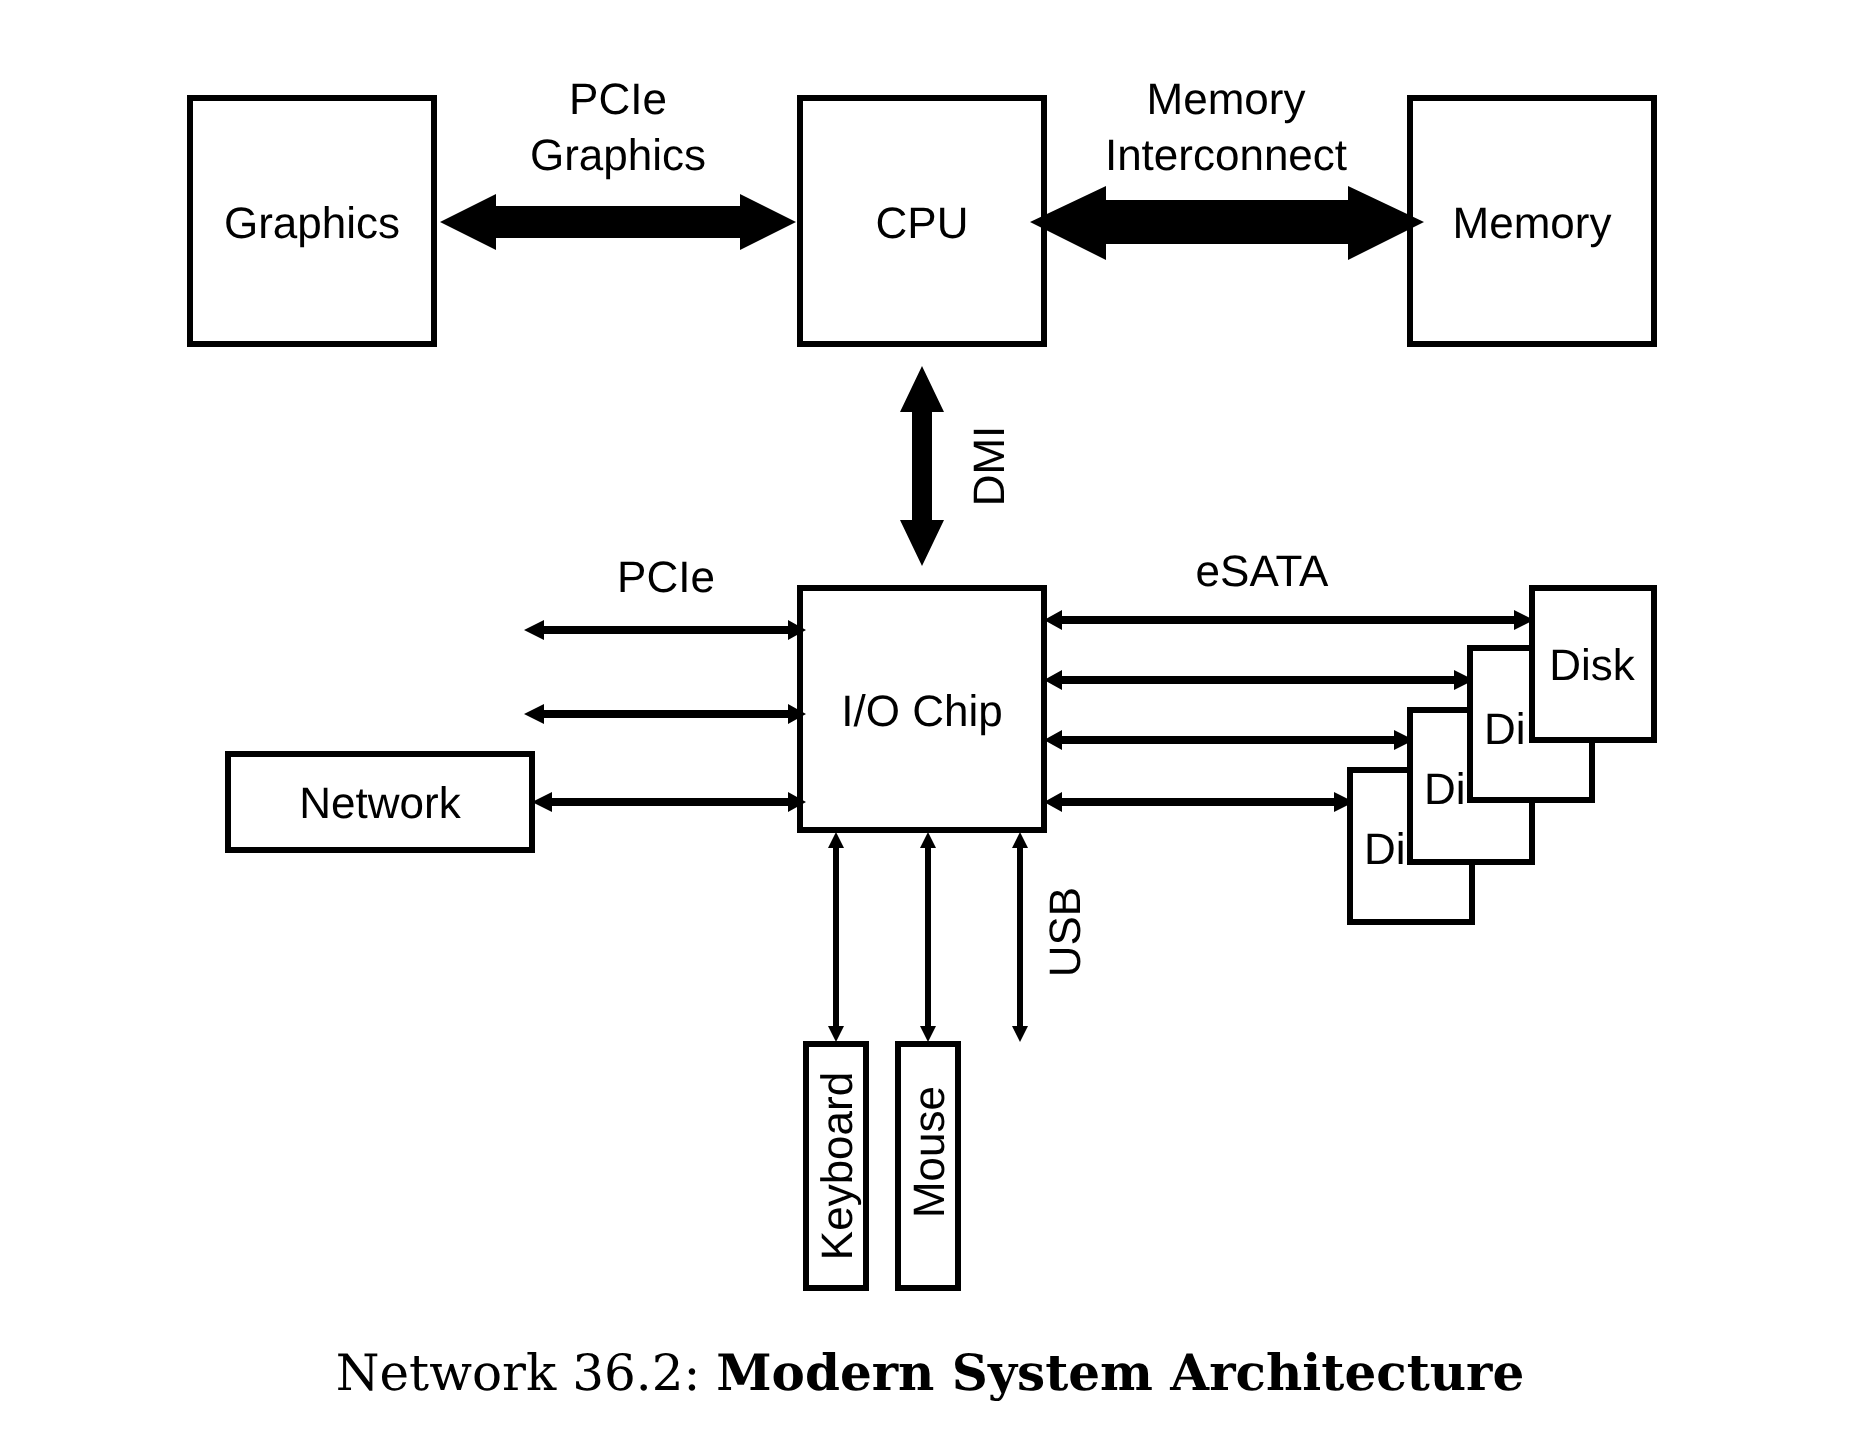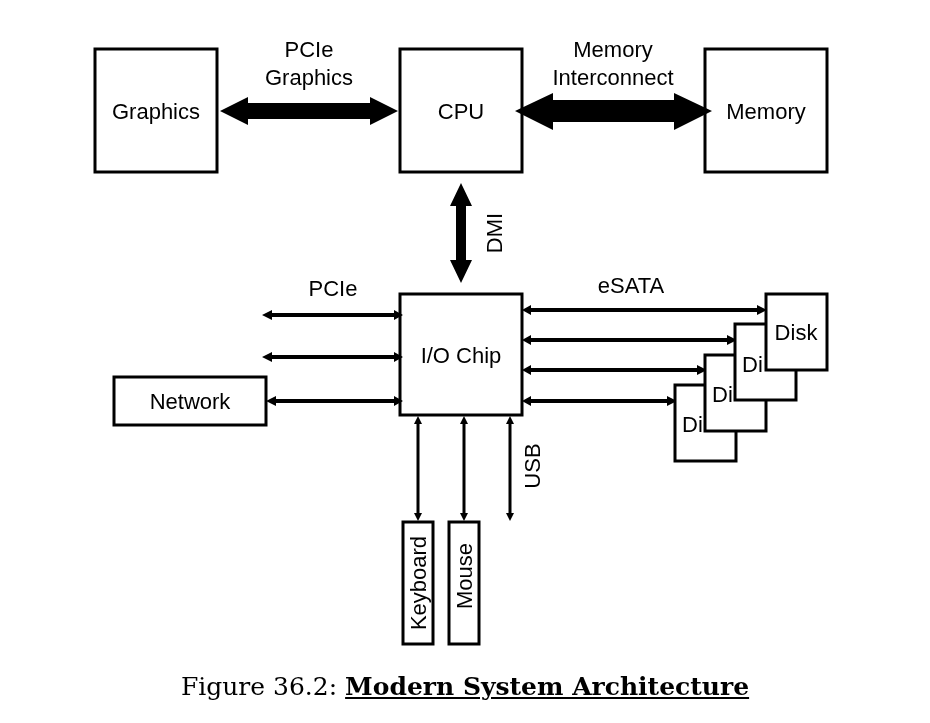--- a/index.html
+++ b/index.html
@@ -2,21 +2,21 @@
 <html><head>
 <meta charset="utf-8">
 <style>
   html, body { margin: 0; padding: 0; background: #ffffff; }
   body { width: 930px; height: 723px; position: relative; overflow: hidden; }
   svg { position: absolute; left: 0; top: 0; }
   .lbl { font-family: "Liberation Sans", sans-serif; font-size: 22px; fill: #000; }
   .box { fill: #fff; stroke: #000; stroke-width: 3; }
   .caption { position: absolute; left: 0; width: 930px; top: 672px; text-align: center;
     font-family: "DejaVu Serif", "Liberation Serif", serif; font-size: 25px; color: #000; }
-  .caption b { font-weight: bold; text-decoration: underline; }
+  .caption b { font-weight: bold; }
 </style>
 </head>
 <body>
 
 <svg width="930" height="723" viewBox="0 0 930 723">
 
   <rect class="box" x="95" y="49" width="122" height="123"></rect>
   <text class="lbl" x="156" y="119" text-anchor="middle">Graphics</text>
 
   <rect class="box" x="400" y="49" width="122" height="123"></rect>
@@ -82,15 +82,15 @@
   <text class="lbl" transform="translate(540,466) rotate(-90)" text-anchor="middle">USB</text>
 
   <rect class="box" x="403" y="522" width="30" height="122"></rect>
   <text class="lbl" transform="translate(426,583) rotate(-90)" text-anchor="middle">Keyboard</text>
 
   <rect class="box" x="449" y="522" width="30" height="122"></rect>
   <text class="lbl" transform="translate(472,576) rotate(-90)" text-anchor="middle">Mouse</text>
 </svg>
 
 <div class="caption">
-  <span>Figure 36.2:</span>
+  <span>Network 36.2:</span>
   <b>Modern System Architecture</b>
 </div>
 
 </body></html>

